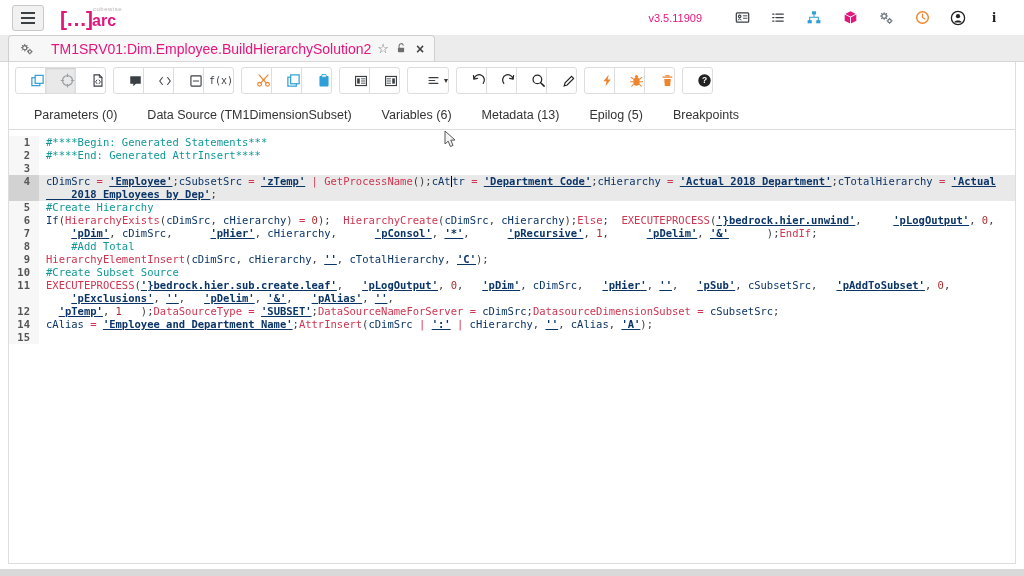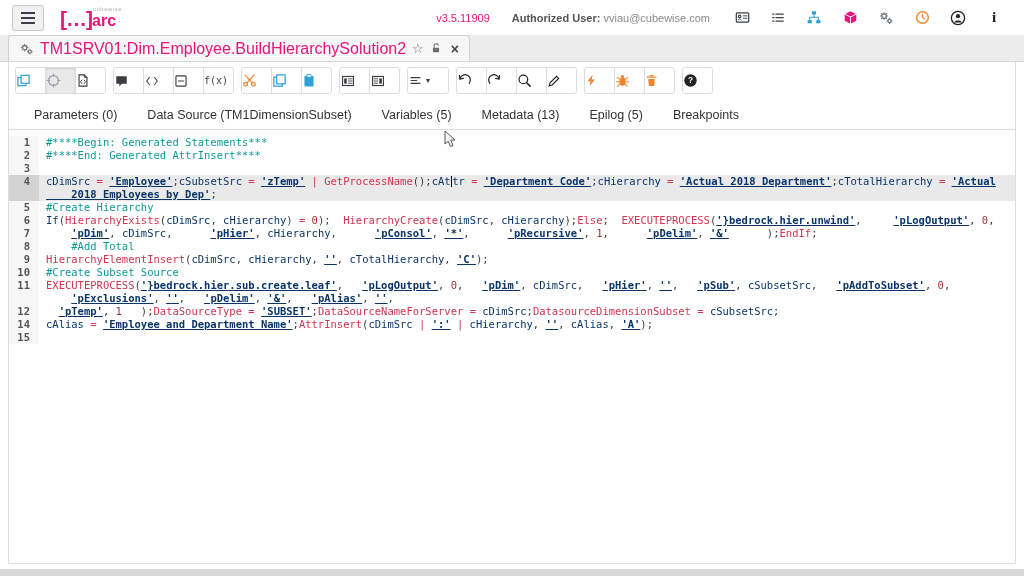--- a/index.html
+++ b/index.html
@@ -24,33 +24,33 @@
   .header-icons { display:flex; align-items:center; }
   .hicon { width:36px; height:26px; display:flex; align-items:center; justify-content:center; cursor:pointer; }
   .hicon svg { display:block; }
   .hicon .txt-glyph { font-weight:700; font-size:15px; font-family:"Liberation Serif", serif; }
 
   
   .tab-band { height:27px; background:#ececec; border-bottom:1px solid #d6d6d6;
     display:flex; align-items:flex-end; padding-left:8px; }
   .doc-tab { display:inline-flex; align-items:center; gap:6px; height:26px; padding:0 10px;
     background:#f7f7f7; border:1px solid #cfcfcf; border-bottom:none; border-radius:4px 4px 0 0; cursor:pointer; }
-  .doc-tab .doc-title { color:var(--pink); font-size:16px; white-space:nowrap; }
+  .doc-tab .doc-title { color:var(--pink); font-size:14px; white-space:nowrap;margin-left:11px; }
   .doc-tab .glyph { color:#6e6e6e; font-size:13px; line-height:1; }
   .doc-tab .close-glyph { color:#444; font-size:14px; font-weight:700; margin-left:2px; }
 
   
   .editor-panel { margin:0 8px; background:#fff; border:1px solid #ddd; border-top:none;
     height:502px; position:relative; }
 
   
   .toolbar { display:flex; align-items:center; gap:7px; padding:5px 6px 4px 6px; }
   .btn-group { display:inline-flex; }
   .tbtn { width:31px; height:27px; background:#fff; border:1px solid #ddd; margin-left:-1px;
-    display:flex; align-items:center; justify-content:flex-start; cursor:pointer; padding:0; }
+    display:flex; align-items:center; justify-content:flex-end; cursor:pointer; padding:0; }
   .btn-group .tbtn:first-child { margin-left:0; border-radius:3px 0 0 3px; }
   .btn-group .tbtn:last-child { border-radius:0 3px 3px 0; }
   .btn-group .tbtn:only-child { border-radius:3px; }
   .tbtn.active { background:#e9e9e9; box-shadow:inset 0 1px 2px rgba(0,0,0,.12); }
   .tbtn.wide { width:42px; }
   .tbtn svg { display:block; }
   .tbtn .mini-caret { font-size:8px; color:#333; margin-left:3px; }
   .tbtn .txt-ic { font-size:10px; color:#3a3f44; font-family:"DejaVu Sans Mono", monospace; }
 
   
@@ -99,24 +99,20 @@
   </div>
   <div class="logo">
     <span class="bracket">[…]</span>
     <span class="stack">
       <span class="brand-small">cubewise</span>
       <span class="brand-name">arc</span>
     </span>
   </div>
   <div class="header-spacer"></div>
   <span class="version">v3.5.11909</span>
-  <span class="auth-user">
-    <span class="lbl">Authorized User:</span>
-    <span class="val">vviau@cubewise.com</span>
-  </span>
   <div class="header-icons" id="header-icons">
       <div class="hicon" style="color: rgb(58, 63, 68);">
         <span style="display: flex;">
           <svg width="17" height="15" viewBox="0 0 16 16" fill="none" stroke="currentColor" stroke-width="1.3" stroke-linecap="round">
             <rect x="1.4" y="3" width="13.2" height="10" rx="1"></rect>
             <circle cx="5" cy="6.8" r="1.3"></circle>
             <path d="M3.4 10.6c.4-1.6 2.8-1.6 3.2 0" stroke-width="1"></path>
             <path d="M9 6.2h3.8M9 8.8h3.8" stroke-width="1"></path>
           </svg>
         </span>
@@ -385,21 +381,21 @@
               <circle cx="8" cy="8" r="6.6" fill="currentColor" stroke="none"></circle>
               <text x="8" y="11" text-anchor="middle" font-size="9" font-weight="bold" fill="#fff" stroke="none" font-family="Liberation Sans, sans-serif">?</text>
             </svg>
           </span>
         </button>
       </div>
     </div>
   <div class="section-tabs" id="section-tabs">
       <div class="stab">Parameters (0)</div>
       <div class="stab">Data Source  (TM1DimensionSubset)</div>
-      <div class="stab">Variables (5)</div>
+      <div class="stab">Variables (6)</div>
       <div class="stab">Metadata (13)</div>
       <div class="stab">Epilog (5)</div>
       <div class="stab">Breakpoints</div>
     </div>
   <div class="code-area" id="code-lines">
       <div class="code-row"><span class="ln">1</span><span class="code"><span class="tok-c">#****Begin: Generated Statements***</span></span></div>
       <div class="code-row"><span class="ln">2</span><span class="code"><span class="tok-c">#****End: Generated AttrInsert****</span></span></div>
       <div class="code-row"><span class="ln">3</span><span class="code">&nbsp;</span></div>
       <div class="code-row active"><span class="ln">4</span><span class="code"><span class="tok-i">cDimSrc</span><span class="tok-o"> = </span><span class="tok-s">'Employee'</span><span class="tok-p">;</span><span class="tok-i">cSubsetSrc</span><span class="tok-o"> = </span><span class="tok-s">'zTemp'</span><span class="tok-o"> | </span><span class="tok-k">GetProcessName</span><span class="tok-p">();</span><span class="tok-i">cAt</span><span class="caret"></span><span class="tok-i">tr</span><span class="tok-o"> = </span><span class="tok-s">'Department Code'</span><span class="tok-p">;</span><span class="tok-i">cHierarchy</span><span class="tok-o"> = </span><span class="tok-s">'Actual 2018 Department'</span><span class="tok-p">;</span><span class="tok-i">cTotalHierarchy</span><span class="tok-o"> = </span><span class="tok-s">'Actual</span></span></div>
       <div class="code-row active"><span class="ln"> </span><span class="code"><span class="tok-s">    2018 Employees by Dep'</span><span class="tok-p">;</span></span></div>

